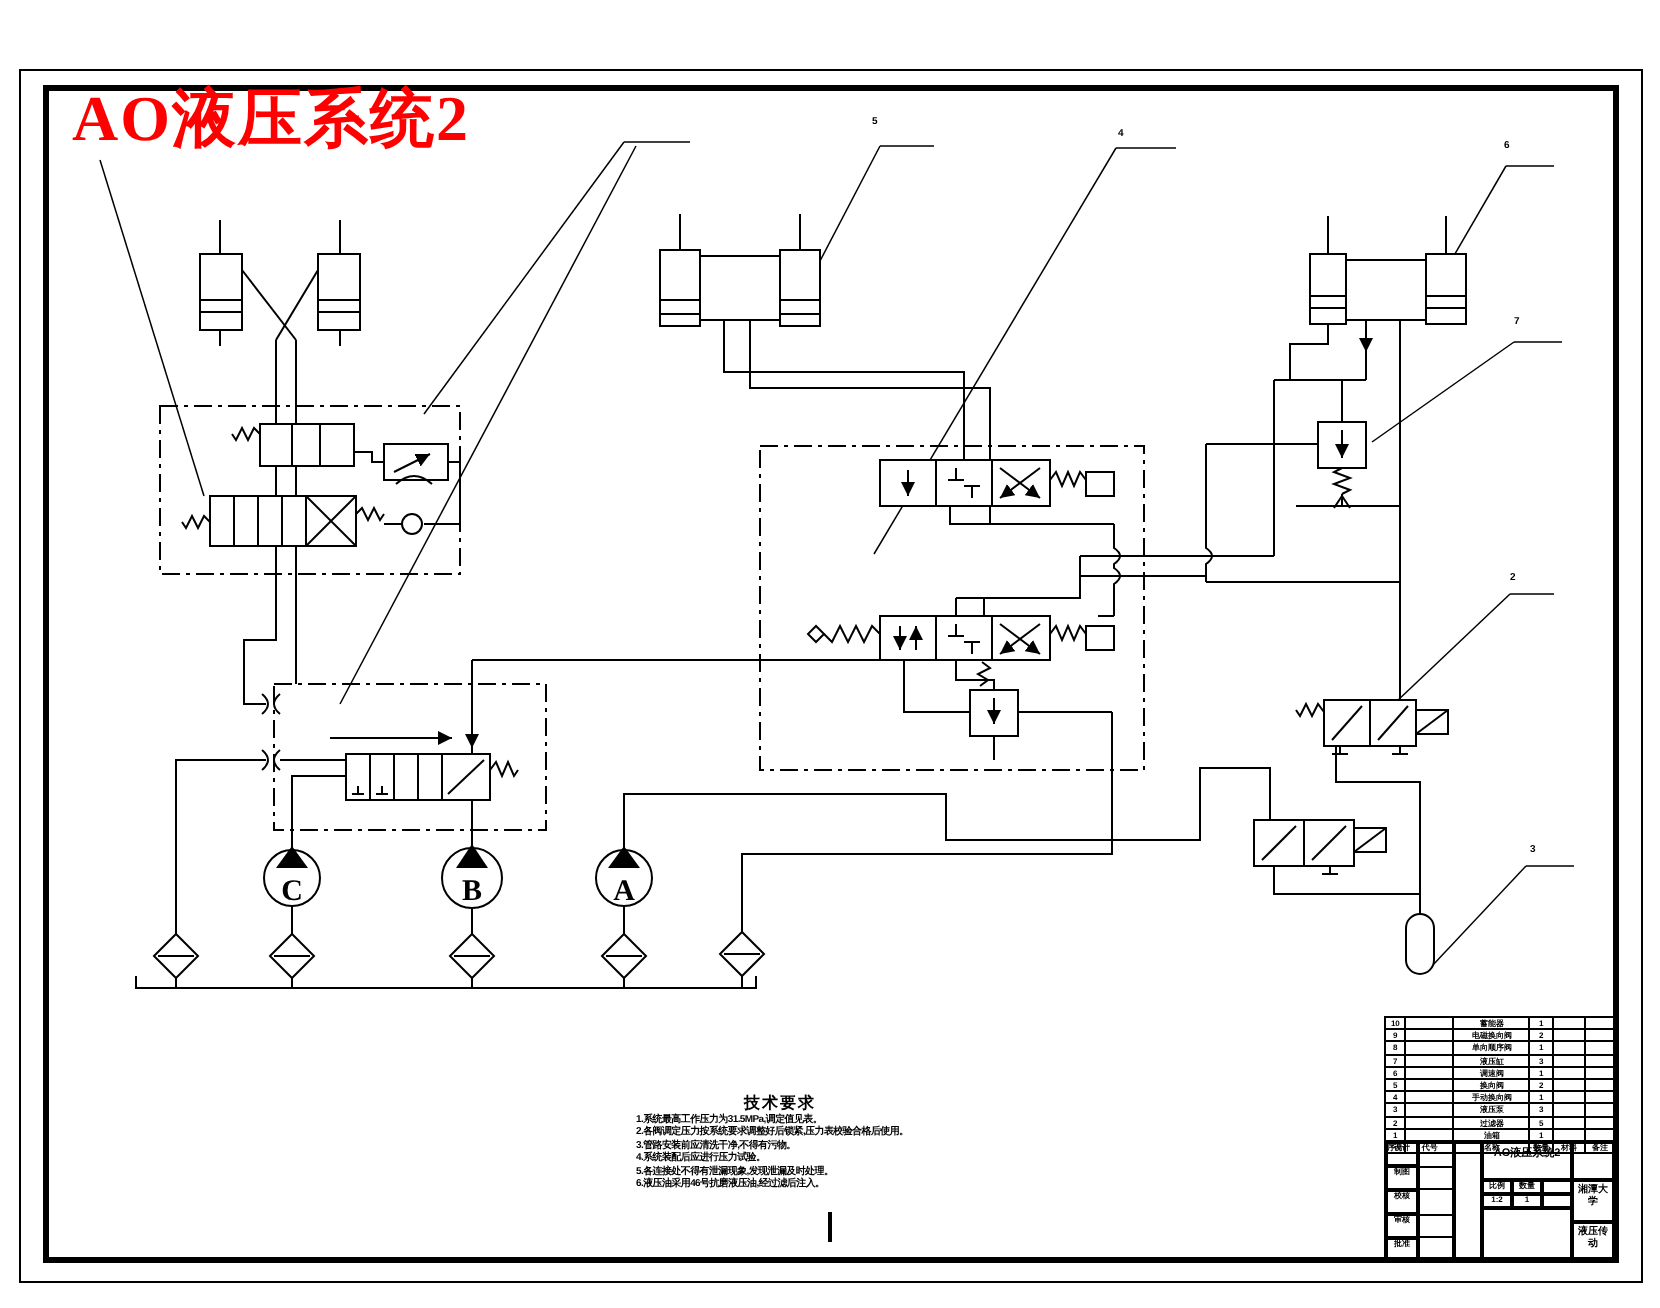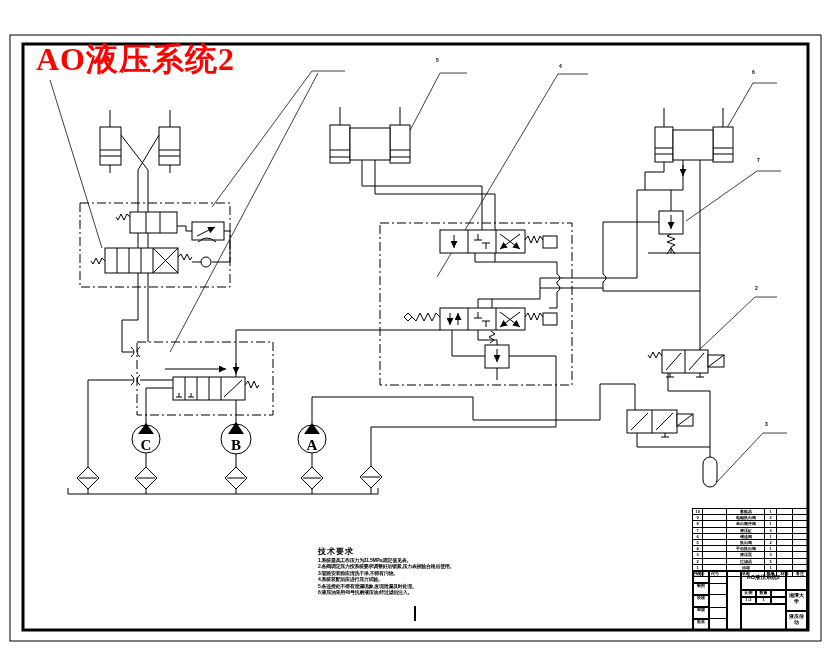--- a/index.html
+++ b/index.html
@@ -10,21 +10,21 @@
   .thick{stroke:#000;stroke-width:3;fill:none;}
   .thin{stroke:#000;stroke-width:0.75;fill:none;}
   .dash{stroke:#000;stroke-width:1;fill:none;stroke-dasharray:9 3 2 3;}
   .wbox{stroke:#000;stroke-width:1;fill:#fff;}
   .blk{fill:#000;stroke:none;}
   .pump-letter{font-family:"Liberation Serif",serif;font-weight:bold;font-size:15px;fill:#000;text-anchor:middle;}
   .ldr-num{font-family:"Liberation Sans",sans-serif;font-size:5px;font-weight:bold;fill:#000;}
   .page-title{position:absolute;left:36px;top:38px;font-family:"Liberation Serif",serif;
     font-weight:bold;font-size:32px;letter-spacing:1px;white-space:nowrap;}
   .notes{position:absolute;left:318px;top:546px;width:190px;color:#000;}
-  .notes-header{font-size:8px;font-weight:bold;text-align:left;width:90px;letter-spacing:1px;}
+  .notes-header{font-size:8px;font-weight:bold;text-align:right;width:90px;letter-spacing:1px;}
   .notes-item{font-size:5px;font-weight:bold;line-height:6.4px;letter-spacing:-0.3px;white-space:nowrap;}
   .parts{position:absolute;left:692px;top:508px;width:116px;height:62px;}
   .parts table{border-collapse:collapse;width:116px;table-layout:fixed;}
   .parts td{border:0.5px solid #000;font-size:4px;font-weight:bold;line-height:5.2px;height:5.2px;
     padding:0;overflow:hidden;white-space:nowrap;text-align:center;color:#000;}
   .tblock{position:absolute;left:692px;top:570px;width:116px;height:61px;border:1px solid #000;box-sizing:border-box;}
   .cell{position:absolute;border:0.5px solid #000;box-sizing:border-box;font-size:4px;font-weight:bold;
     color:#000;overflow:hidden;text-align:center;line-height:1.1;}
   .cell.big{font-size:5.5px;line-height:1.2;padding-top:2px;}
   .cell.med{font-size:5px;padding-top:2px;}

